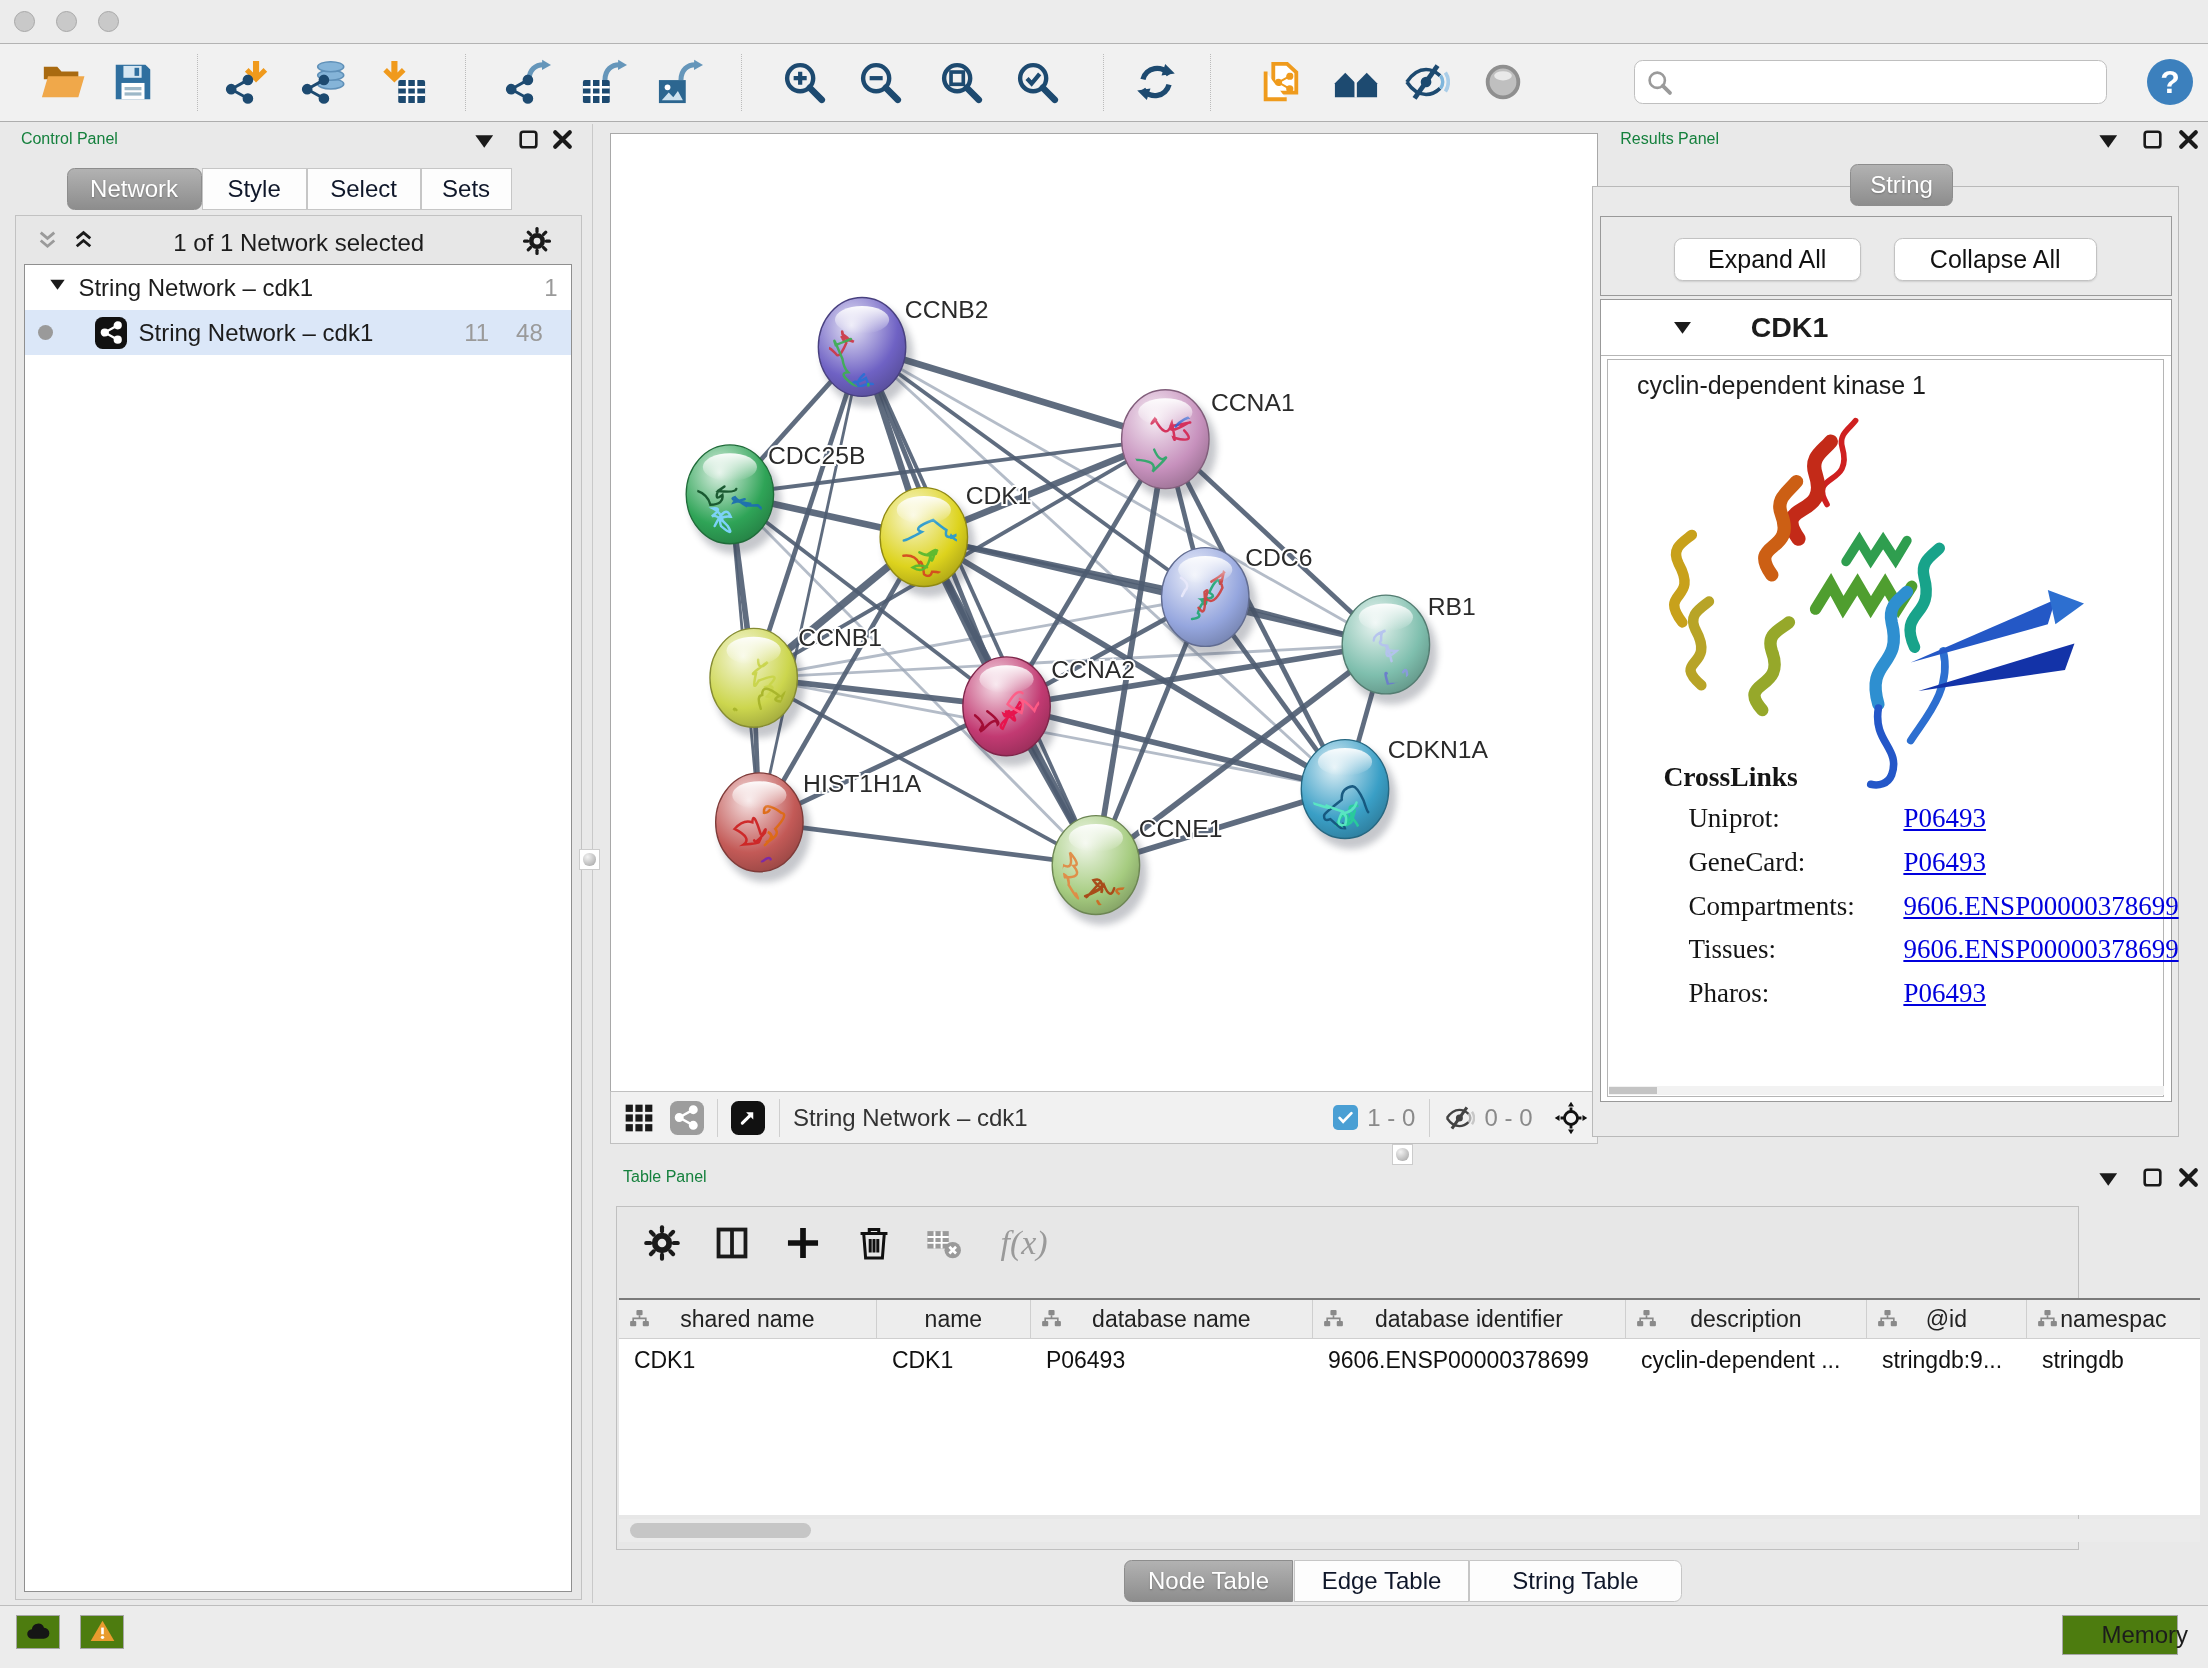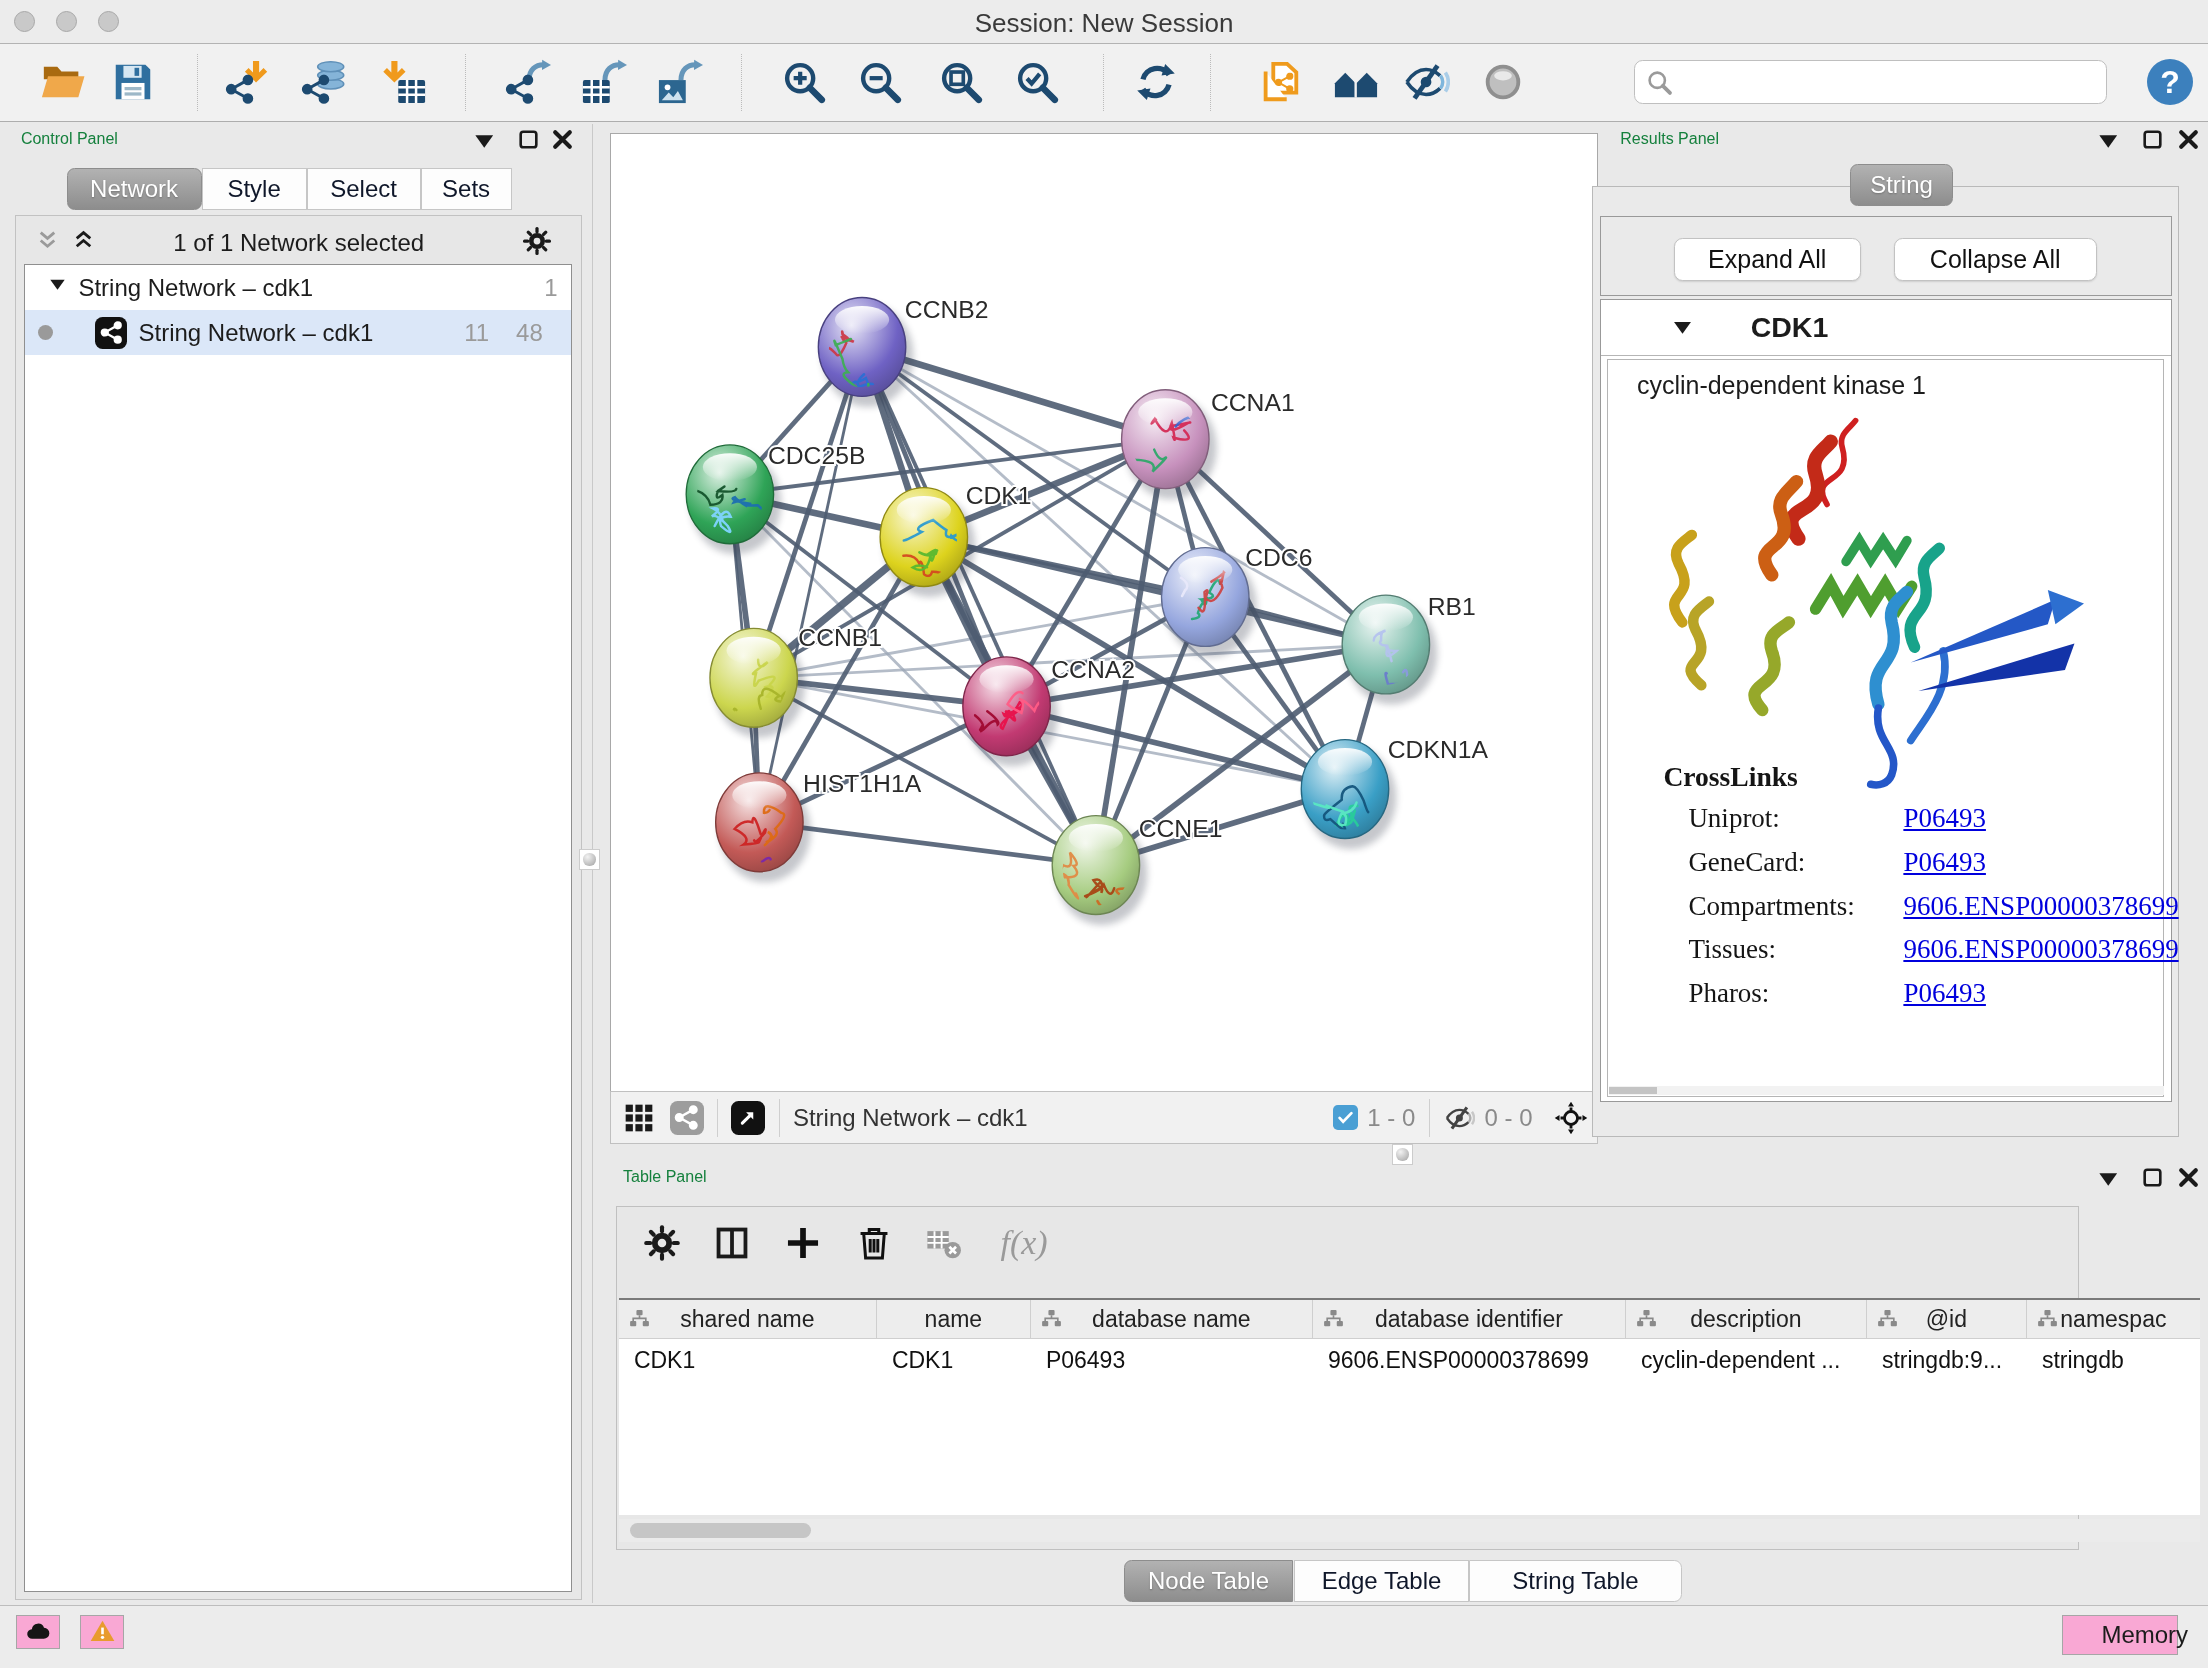--- a/index.html
+++ b/index.html
@@ -88,21 +88,21 @@
   .ghead{display:flex;height:38px;background:#ededed;border-bottom:1px solid #cfcfcf;}
   .gh{display:flex;align-items:center;justify-content:center;position:relative;border-right:1px solid #cfcfcf;box-sizing:border-box;font-size:23px;color:#222;}
   .gh svg{width:23px;height:23px;position:absolute;left:9.5px;color:#8a8a8a;}
   .grow{display:flex;height:42px;}
   .gc{display:flex;align-items:center;padding-left:15px;box-sizing:border-box;font-size:23px;color:#111;white-space:nowrap;overflow:hidden;}
   .hscroll{position:absolute;left:1.9px;top:312px;width:1581px;height:23px;background:#ebebeb;}
   .hthumb{position:absolute;left:11.4px;top:3.8px;width:181px;height:15px;border-radius:7.6px;background:#c6c6c6;}
 
   
   .statusbar{left:0;top:1605px;width:2208px;height:63px;background:#ececec;border-top:1px solid #bdbdbd;}
-  .sbtn{position:absolute;top:8.6px;height:34px;background:#f9a8d4;border:1.9px solid #a6a6a6;box-sizing:border-box;
+  .sbtn{position:absolute;top:8.6px;height:34px;background:#4d7c0f;border:1.9px solid #a6a6a6;box-sizing:border-box;
         display:flex;align-items:center;justify-content:center;gap:40px;}
   .memdot{width:20px;height:20px;border-radius:50%;margin-right:9.5px;}
 </style>
 </head>
 <body>
 
 <svg width="0" height="0" style="position:absolute">
   <defs>
     <symbol id="i-share3" viewBox="0 0 24 24">
       <g stroke="currentColor" stroke-width="2.4" fill="currentColor">
@@ -318,21 +318,20 @@
     </symbol>
   </defs>
 </svg>
 
 <div class="app">
 
   <div class="abs titlebar">
     <div class="tlight" style="left:14.3px"></div>
     <div class="tlight" style="left:56px"></div>
     <div class="tlight" style="left:98px"></div>
-    <div class="wintitle">Session: New Session</div>
   </div>
 
   <div class="abs toolbar">
     <div class="tbtn" style="left:38px">
         <svg viewBox="0 0 24 24">
           <use href="#i-folder"></use>
         </svg>
       </div>
     <div class="tbtn" style="left:108px">
         <svg viewBox="0 0 24 24">

